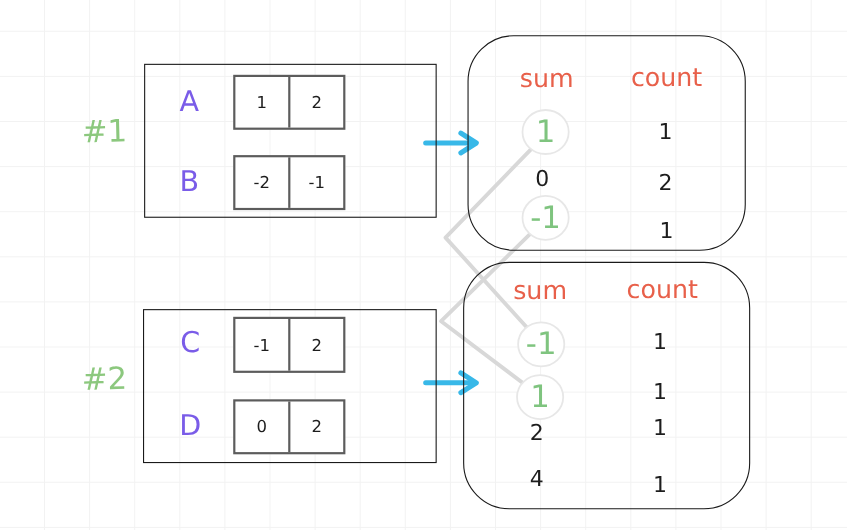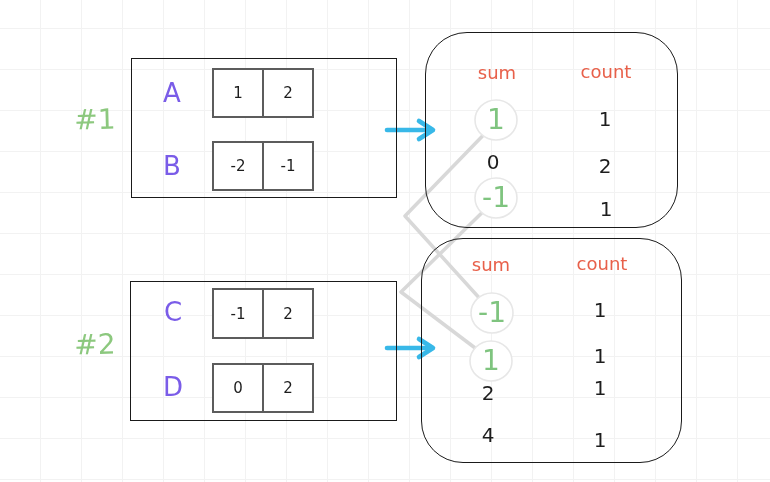--- a/index.html
+++ b/index.html
@@ -48,21 +48,21 @@
     font-size:15px; color:var(--text-black);
   }
   .cell.first { border-right:2px solid var(--cell-border); }
 
   .txt {
     position:absolute; z-index:3; transform:translate(-50%,-50%);
     white-space:nowrap; line-height:1; color:var(--text-black);
   }
   .hash-label { font-size:28px; color:var(--label-green); transform:translate(-50%,-50%) rotate(-1.5deg); }
   .array-name { font-size:26px; color:var(--purple); }
-  .col-header { font-size:18px; color:var(--header-orange); }
+  .col-header { font-size:23px; color:var(--header-orange); }
   .sum-val, .count-val { font-size:20px; }
   .sum-val.green { font-size:28px; color:var(--value-green); }
 </style>
 </head>
 <body>
 
 <div class="stage">
 
   <svg class="overlay">
 

